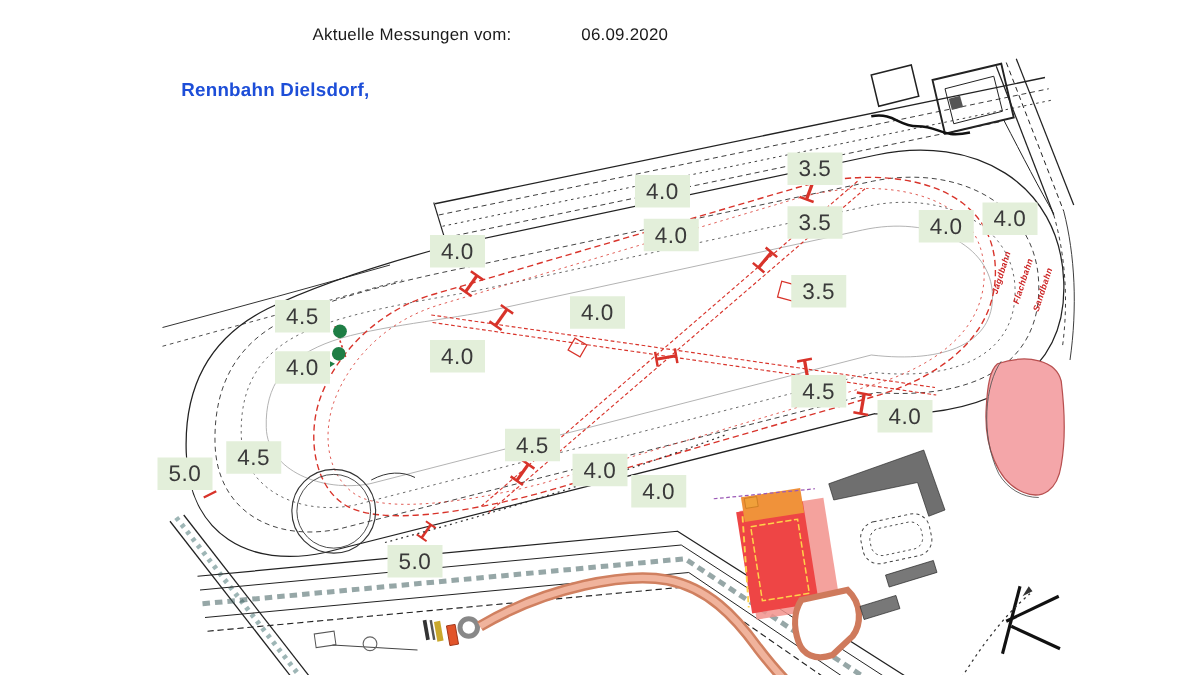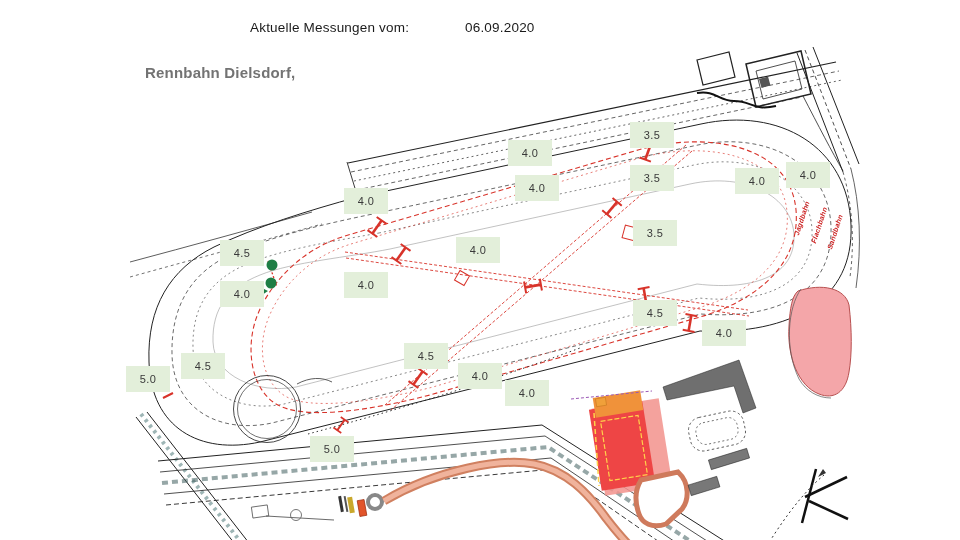--- a/index.html
+++ b/index.html
@@ -1,23 +1,23 @@
 <!DOCTYPE html>
 <html><head>
 <meta charset="utf-8">
 <style>
   html,body{margin:0;padding:0;background:#fff;}
   .stage{position:relative;width:868px;height:540px;background:#ffffff;overflow:hidden;
          font-family:"Liberation Sans",sans-serif;}
   .hdr-label{position:absolute;left:250px;top:20px;font-size:13.5px;color:#1a1a1a;letter-spacing:.2px;}
   .hdr-date{position:absolute;left:465px;top:20px;font-size:13.5px;color:#1a1a1a;letter-spacing:.2px;}
-  .map-title{position:absolute;left:145px;top:64px;font-size:15px;font-weight:bold;color:#737373;letter-spacing:.2px;}
+  .map-title{position:absolute;left:145px;top:64px;font-size:15px;font-weight:bold;color:#1d4ed8;letter-spacing:.2px;}
   .plan{position:absolute;left:0;top:0;width:960px;height:540px;}
   .meas{position:absolute;width:44px;height:26px;background:#e3efda;display:flex;align-items:center;
-        justify-content:center;font-size:11px;color:#3a3a3a;letter-spacing:.4px;}
+        justify-content:center;font-size:18px;color:#3a3a3a;letter-spacing:.4px;}
   .tname{position:absolute;font-size:7px;font-weight:bold;font-style:italic;color:#cc2222;
          transform:rotate(-72deg);transform-origin:0 0;white-space:nowrap;letter-spacing:.3px;}
 </style>
 </head>
 <body>
 
 <div class="stage">
 
   <svg class="plan" viewBox="0 0 960 540" xmlns="http://www.w3.org/2000/svg">
 

